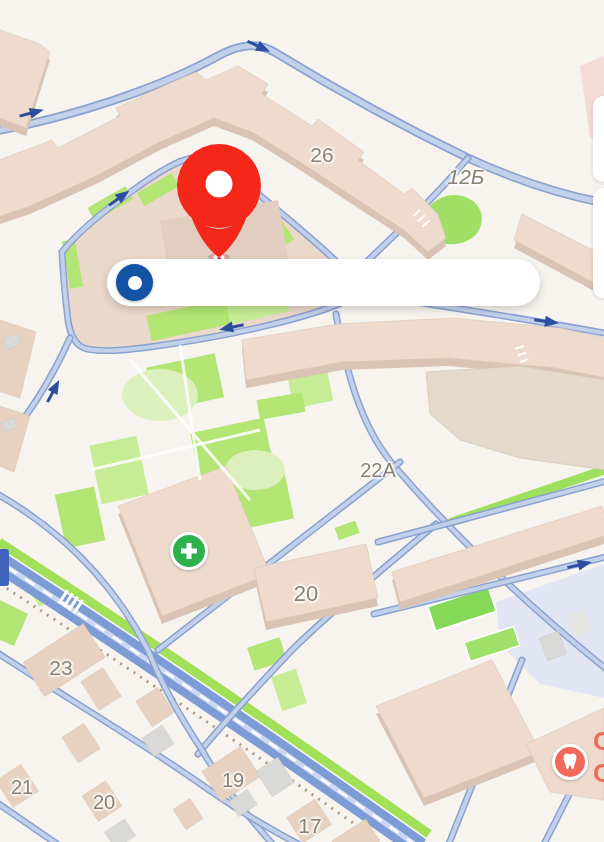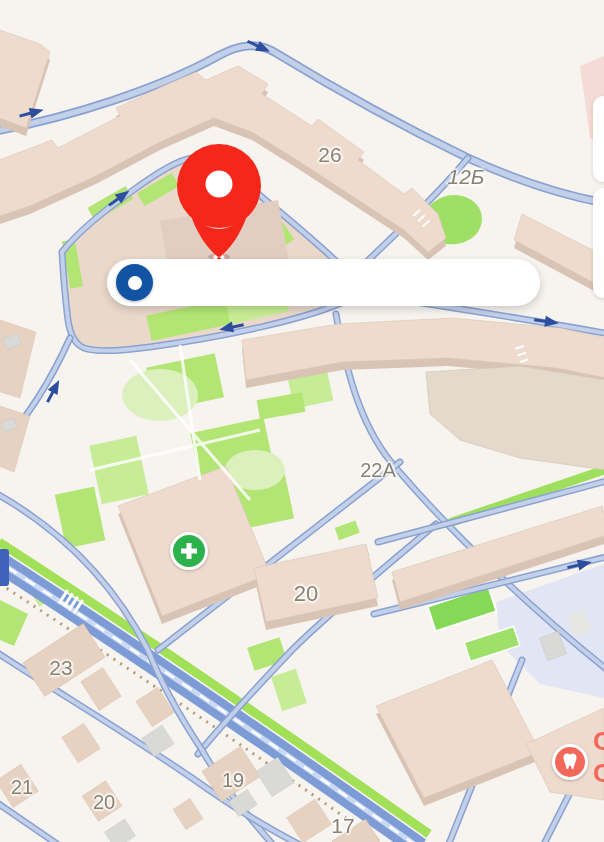--- a/index.html
+++ b/index.html
@@ -240,29 +240,29 @@
     <ellipse cx="219" cy="257" rx="11" ry="3.5" fill="rgba(0,0,0,.18)"></ellipse>
     <circle cx="219" cy="259" r="6.5" fill="#fff" stroke="#f3a39c" stroke-width="2"></circle>
     <circle cx="219" cy="259" r="2" fill="#ef2e23"></circle>
     <path d="M 189 210 C 198 238 210 250 217 256 Q 219 258 221 256 C 228 250 240 238 249 210
              C 240 222 230 229 219 229 C 208 229 198 222 189 210 Z" fill="#f5261a"></path>
     <circle cx="219" cy="186" r="42" fill="#f5261a"></circle>
     <circle cx="219" cy="184" r="13.5" fill="#fff"></circle>
   </g>
 </svg>
 
-<div class="lbl num" style="left:330px;top:155px;">26</div>
+<div class="lbl num" style="left:322px;top:155px;">26</div>
 <div class="lbl num" style="left:466px;top:177px;font-style:italic;">12Б</div>
 <div class="lbl num" style="left:378px;top:470px;font-size:20px;">22А</div>
 <div class="lbl num" style="left:306px;top:594px;font-size:22px;">20</div>
 <div class="lbl num" style="left:61px;top:668px;">23</div>
 <div class="lbl num num-s" style="left:22px;top:787px;">21</div>
 <div class="lbl num num-s" style="left:104px;top:802px;">20</div>
 <div class="lbl num num-s" style="left:233px;top:780px;">19</div>
-<div class="lbl num" style="left:310px;top:826px;margin-left:33px;">17</div>
+<div class="lbl num" style="left:310px;top:826px;">17</div>
 
 
 <div class="poi" style="left:170px;top:532px;">
   <span class="poi-ic farm-ic">
     <svg width="18" height="18" viewBox="-9 -9 18 18">
           <path d="M -8 -2.5 H -2.5 V -8 H 2.5 V -2.5 H 8 V 2.5 H 2.5 V 8 H -2.5 V 2.5 H -8 Z" fill="#fff"></path>
         </svg>
   </span>
 </div>
 

